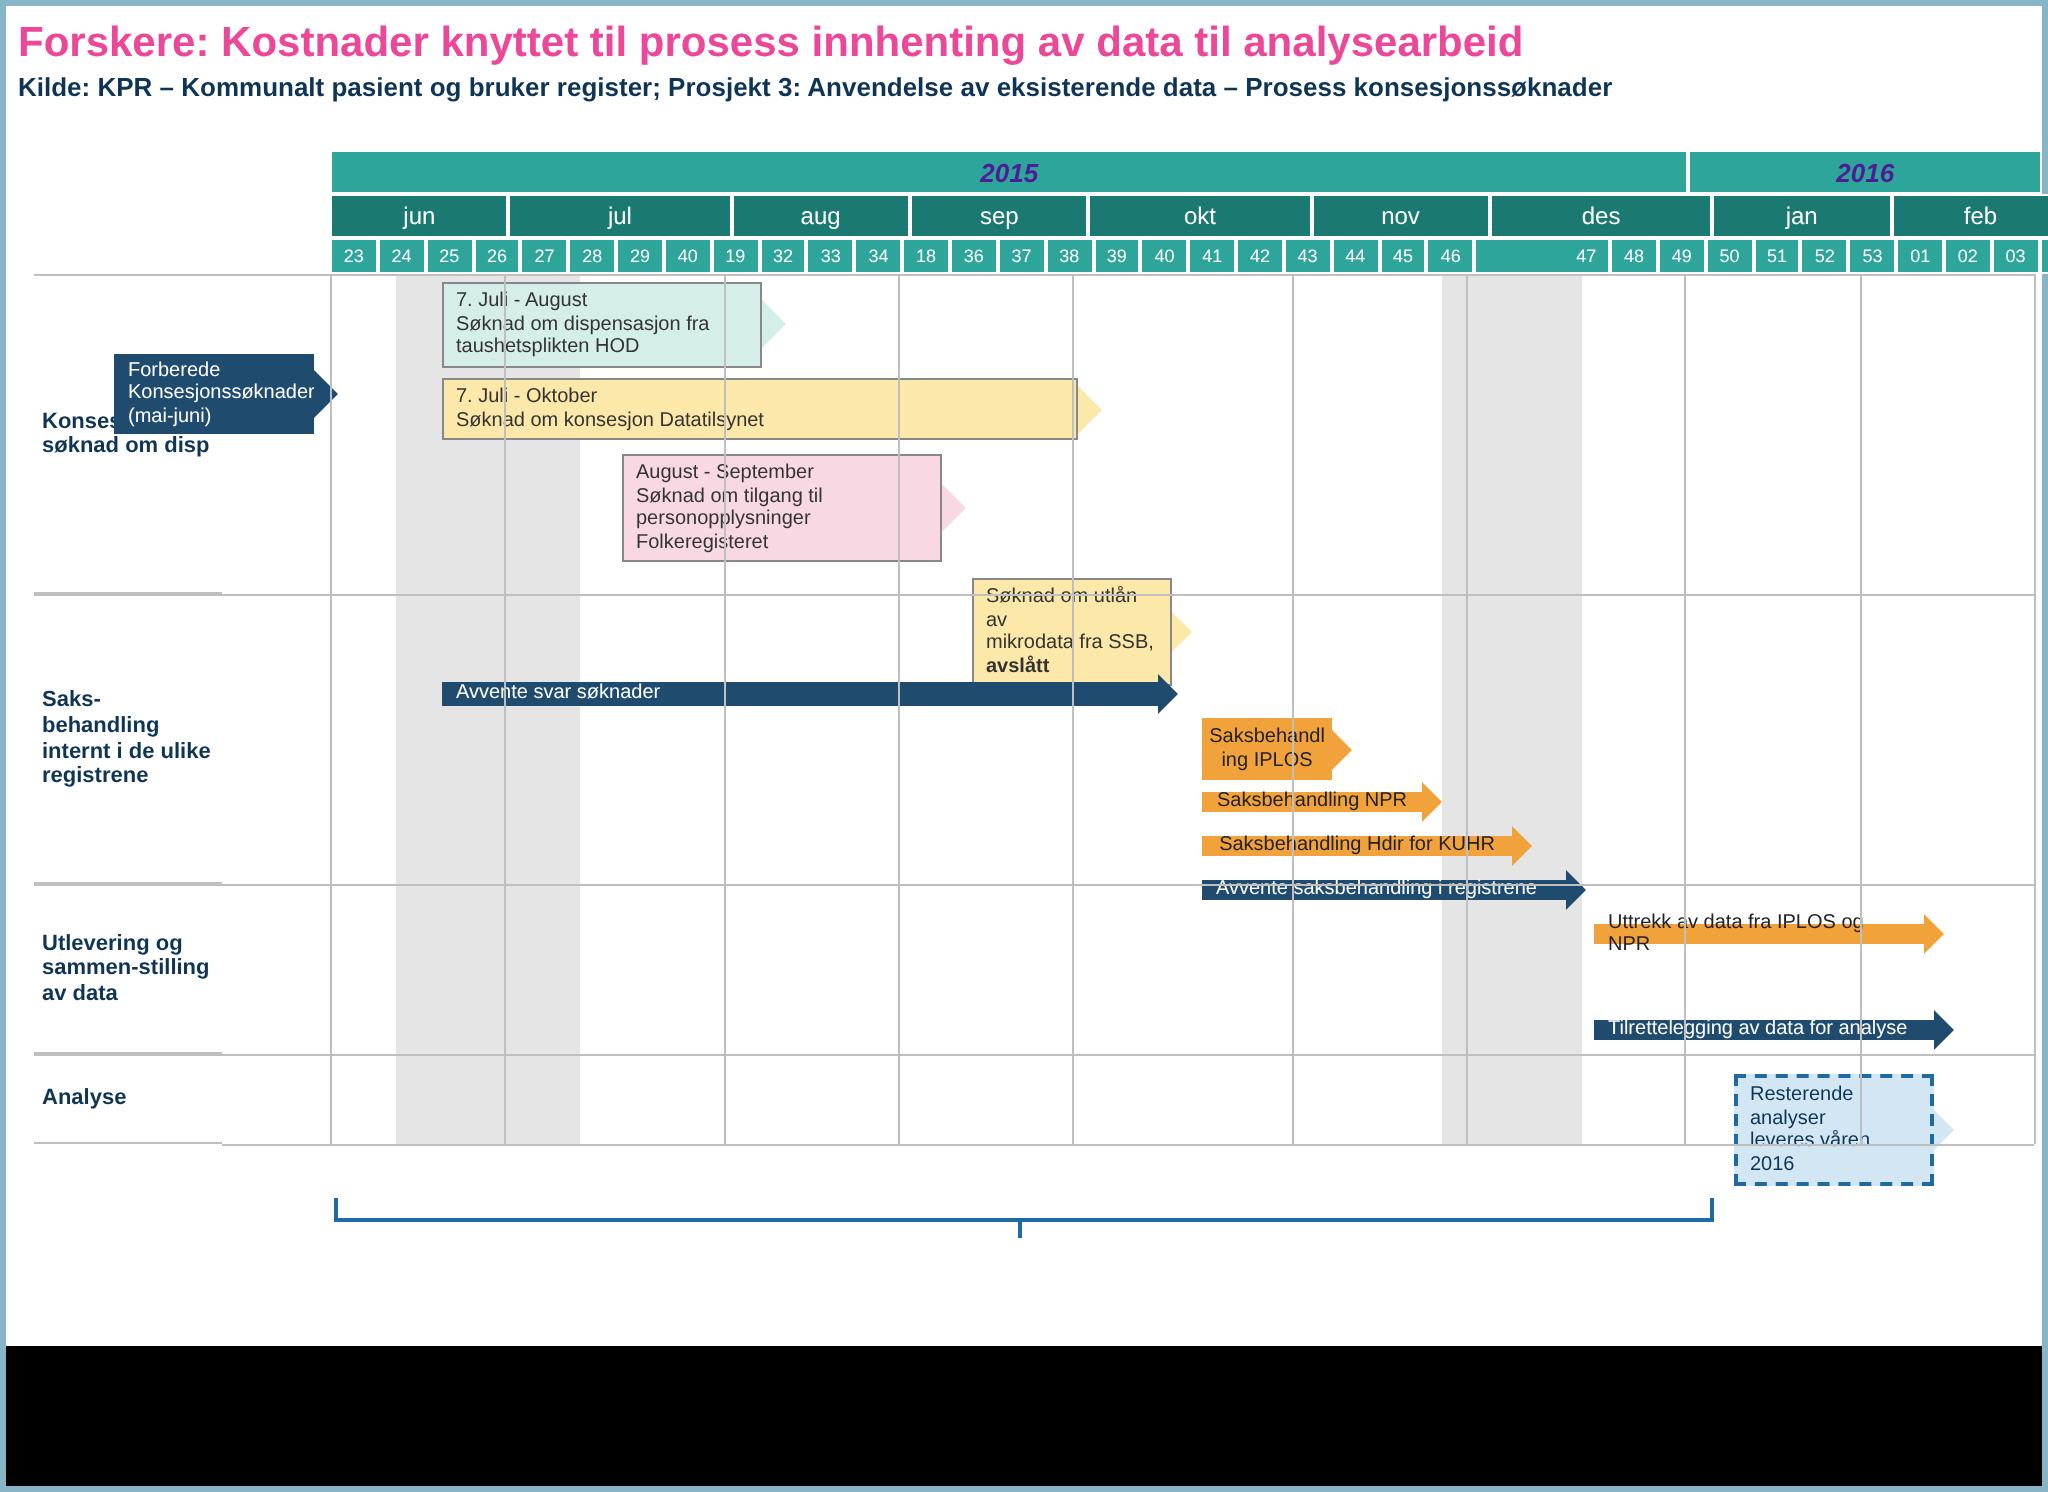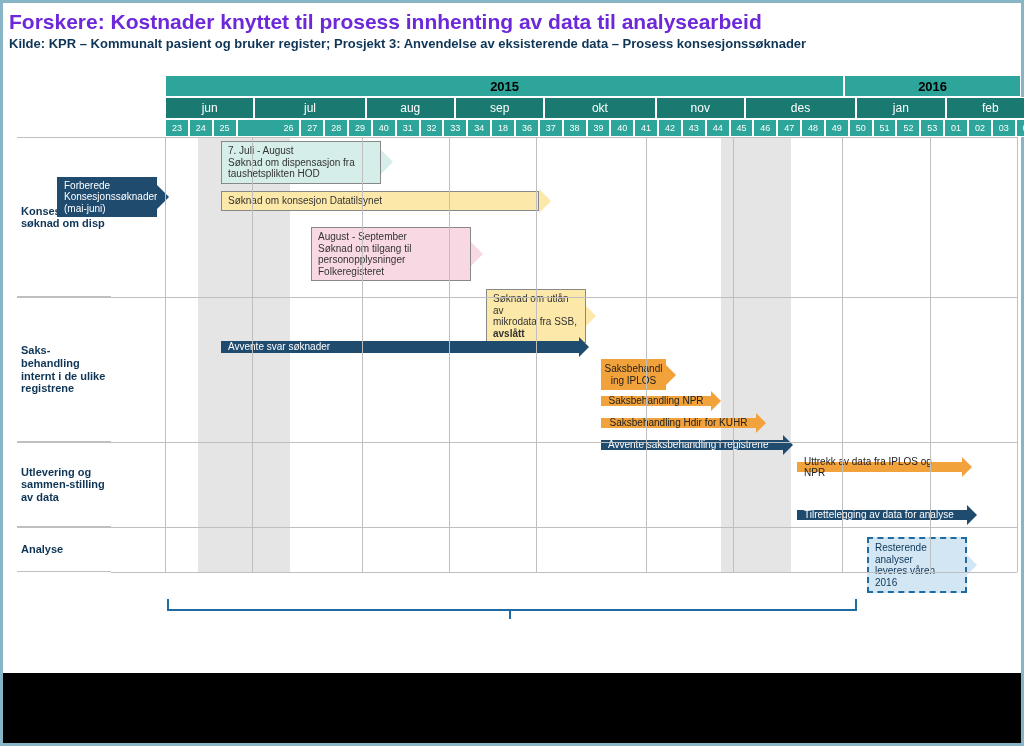--- a/index.html
+++ b/index.html
@@ -10,28 +10,28 @@
     --sand:#fce8a8;
     --pink:#f8d9e3;
     --blue2:#165a87;
     --orange:#f2a23a;
     --yellow:#fce73a;
     --grey:#d0d0d0;
     --gridborder:#bfbfbf;
   }
   body{margin:0;font-family:Arial,Helvetica,sans-serif;background:#fff;color:#1f1f1f;width:1024px;}
   .frame{border:3px solid #88b5c6;padding:6px 6px 40px 6px;box-sizing:border-box;width:1024px;height:746px;position:relative;}
-  .title{font-size:21px;font-weight:700;color:#6d28d9;line-height:1.2;}
+  .title{font-size:21px;font-weight:700;color:#ec4899;line-height:1.2;}
   .subtitle{font-size:13px;font-weight:600;color:#0e3556;margin-top:2px;}
   
   .chartwrap{position:relative;margin:24px 0 0 8px;}
   .chart{position:relative;width:1000px;height:560px;}
   
   .yearrow{position:absolute;left:148px;top:0;height:22px;display:flex;}
-  .yearcell{border:1px solid #fff;background:var(--teal);color:#000000;font-size:13px;font-weight:700;display:flex;align-items:center;justify-content:center;}
+  .yearcell{border:1px solid #fff;background:var(--teal);color:#4c1d95;font-size:13px;font-weight:700;display:flex;align-items:center;justify-content:center;font-style:italic;}
   .monthrow{position:absolute;left:148px;top:22px;height:22px;display:flex;}
   .monthcell{border:1px solid #fff;background:var(--dkteal);color:#fff;font-size:12px;display:flex;align-items:center;justify-content:center;}
   .weekrow{position:absolute;left:148px;top:44px;height:18px;display:flex;}
   .weekcell{border:1px solid #fff;background:var(--teal);color:#fff;font-size:9px;display:flex;align-items:center;justify-content:center;flex:0 0 auto;}
   
   .body{position:absolute;left:0;top:62px;display:flex;}
   .rowlabels{width:94px;flex:0 0 94px;}
   .rowlabel{border-top:1px solid var(--gridborder);border-bottom:1px solid var(--gridborder);font-size:11px;font-weight:700;color:#0e3556;padding:4px 4px;box-sizing:border-box;display:flex;align-items:center;line-height:1.15;}
   .grid{position:relative;width:906px;}
   .colstrip{position:absolute;top:0;bottom:0;border-left:1px solid var(--gridborder);}
@@ -88,42 +88,42 @@
           <div class="monthcell" style="width: 109.231px;">okt</div>
           <div class="monthcell" style="width: 87.3846px;">nov</div>
           <div class="monthcell" style="width: 109.231px;">des</div>
           <div class="monthcell" style="width: 87.3846px;">jan</div>
           <div class="monthcell" style="width: 87.3846px;">feb</div>
         </div>
       <div class="weekrow" id="weekrow">
           <div class="weekcell" style="width: 21.8462px; text-align: center;">23</div>
           <div class="weekcell" style="width: 21.8462px;">24</div>
           <div class="weekcell" style="width: 21.8462px;">25</div>
-          <div class="weekcell" style="width: 21.8462px; padding-left: 40px;">26</div>
+          <div class="weekcell" style="width: 21.8462px;">26</div>
           <div class="weekcell" style="width: 21.8462px;">27</div>
           <div class="weekcell" style="width: 21.8462px;">28</div>
           <div class="weekcell" style="width: 21.8462px;">29</div>
           <div class="weekcell" style="width: 21.8462px;">40</div>
-          <div class="weekcell" style="width: 21.8462px;">31</div>
+          <div class="weekcell" style="width: 21.8462px;">19</div>
           <div class="weekcell" style="width: 21.8462px;">32</div>
           <div class="weekcell" style="width: 21.8462px;">33</div>
           <div class="weekcell" style="width: 21.8462px;">34</div>
           <div class="weekcell" style="width: 21.8462px;">18</div>
           <div class="weekcell" style="width: 21.8462px;">36</div>
           <div class="weekcell" style="width: 21.8462px;">37</div>
           <div class="weekcell" style="width: 21.8462px;">38</div>
           <div class="weekcell" style="width: 21.8462px;">39</div>
           <div class="weekcell" style="width: 21.8462px;">40</div>
           <div class="weekcell" style="width: 21.8462px;">41</div>
           <div class="weekcell" style="width: 21.8462px;">42</div>
           <div class="weekcell" style="width: 21.8462px;">43</div>
           <div class="weekcell" style="width: 21.8462px;">44</div>
           <div class="weekcell" style="width: 21.8462px;">45</div>
           <div class="weekcell" style="width: 21.8462px;">46</div>
-          <div class="weekcell" style="width: 21.8462px;">47</div>
+          <div class="weekcell" style="width: 21.8462px; padding-left: 44px;">47</div>
           <div class="weekcell" style="width: 21.8462px;">48</div>
           <div class="weekcell" style="width: 21.8462px;">49</div>
           <div class="weekcell" style="width: 21.8462px;">50</div>
           <div class="weekcell" style="width: 21.8462px;">51</div>
           <div class="weekcell" style="width: 21.8462px;">52</div>
           <div class="weekcell" style="width: 21.8462px;">53</div>
           <div class="weekcell" style="width: 21.8462px;">01</div>
           <div class="weekcell" style="width: 21.8462px;">02</div>
           <div class="weekcell" style="width: 21.8462px;">03</div>
           <div class="weekcell" style="width: 21.8462px;">04</div>
@@ -154,20 +154,21 @@
           <div class="bar mint" style="left:110px;top:4px">
             <div class="body2" style="width:160px">
               <span>7. Juli - August</span>
               <span>Søknad om dispensasjon fra</span>
               <span>taushetsplikten HOD</span>
             </div>
               <div class="tip"></div>
           </div>
           <div class="bar sand" style="left:110px;top:52px">
             <div class="body2" style="width:318px">
+              <span>7. Juli - Oktober</span>
               <span>Søknad om konsesjon Datatilsynet</span>
             </div>
               <div class="tip"></div>
           </div>
           <div class="bar pink" style="left:200px;top:90px">
             <div class="body2" style="width:160px">
               <span>August - September</span>
               <span>Søknad om tilgang til</span>
               <span>personopplysninger</span>
               <span>Folkeregisteret</span>

